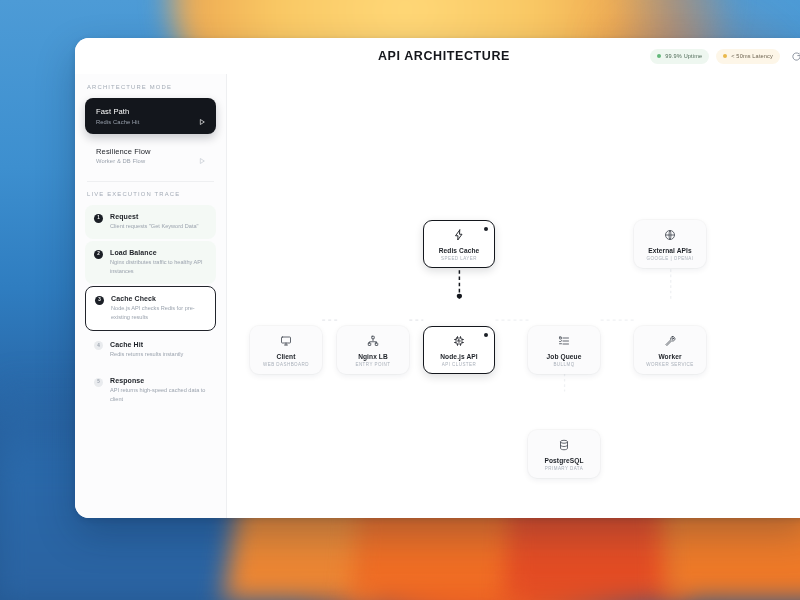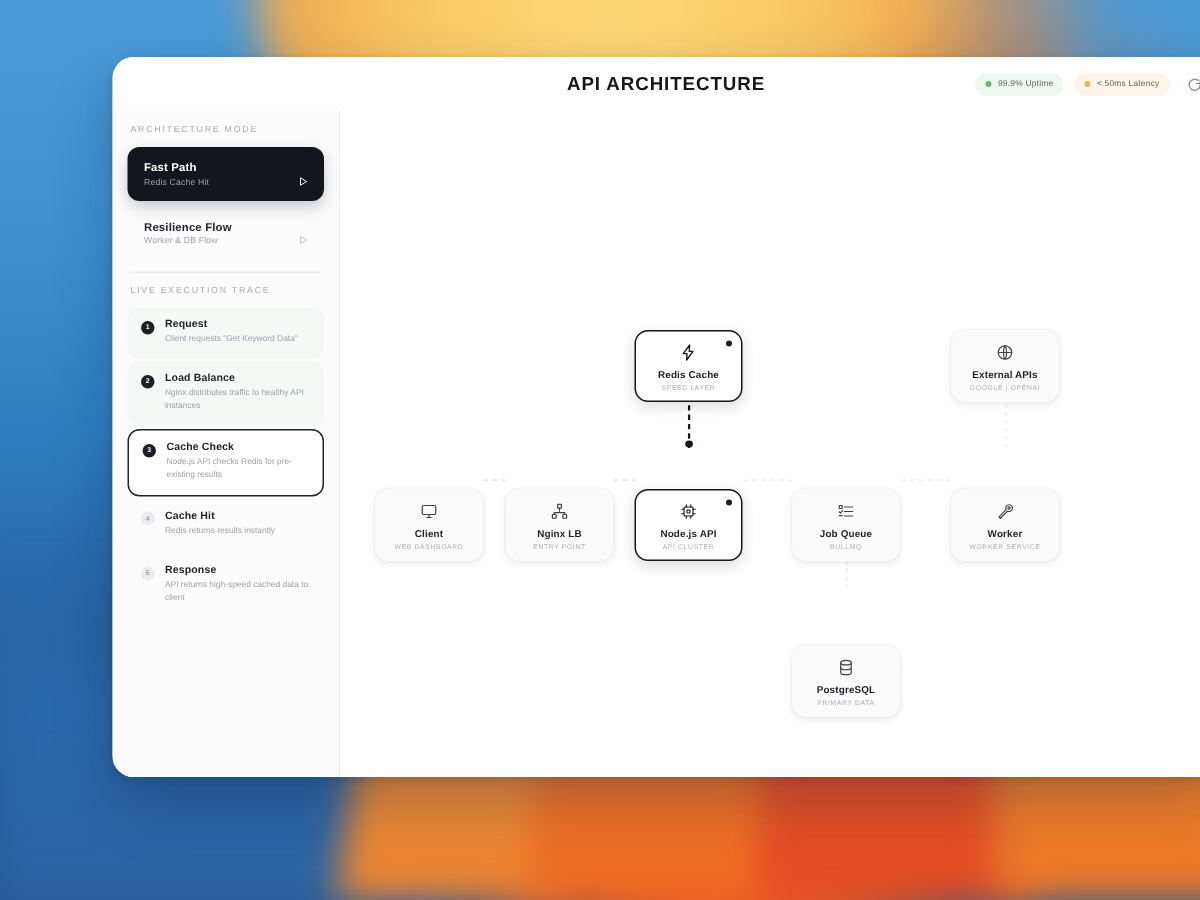--- a/index.html
+++ b/index.html
@@ -110,21 +110,21 @@
     position: relative;
     border-radius: 8px;
     padding: 9px 22px 9px 11px;
     margin-bottom: 4px;
     cursor: pointer;
   }
   .mode-card.active {
     background: #13161c;
     box-shadow: 0 4px 10px rgba(15,20,30,0.22);
   }
-  .mode-title { font-size: 7.6px; font-weight: bold; letter-spacing: 0.1px; }
+  .mode-title { font-size: 7.6px; font-weight: normal; letter-spacing: 0.1px; }
   .mode-sub { font-size: 5.8px; margin-top: 2.5px; letter-spacing: 0.1px; }
   .mode-card.active .mode-title { color: #ffffff; }
   .mode-card.active .mode-sub { color: #98a0ac; }
   .mode-card.idle .mode-title { color: #23262c; }
   .mode-card.idle .mode-sub { color: #9aa2ad; }
   .play-ico {
     position: absolute; right: 10px; top: 50%; transform: translateY(-50%);
     width: 8px; height: 8px;
   }
   .mode-divider { height: 1px; background: #eeeff1; margin: 8px 12px 9px 12px; }

